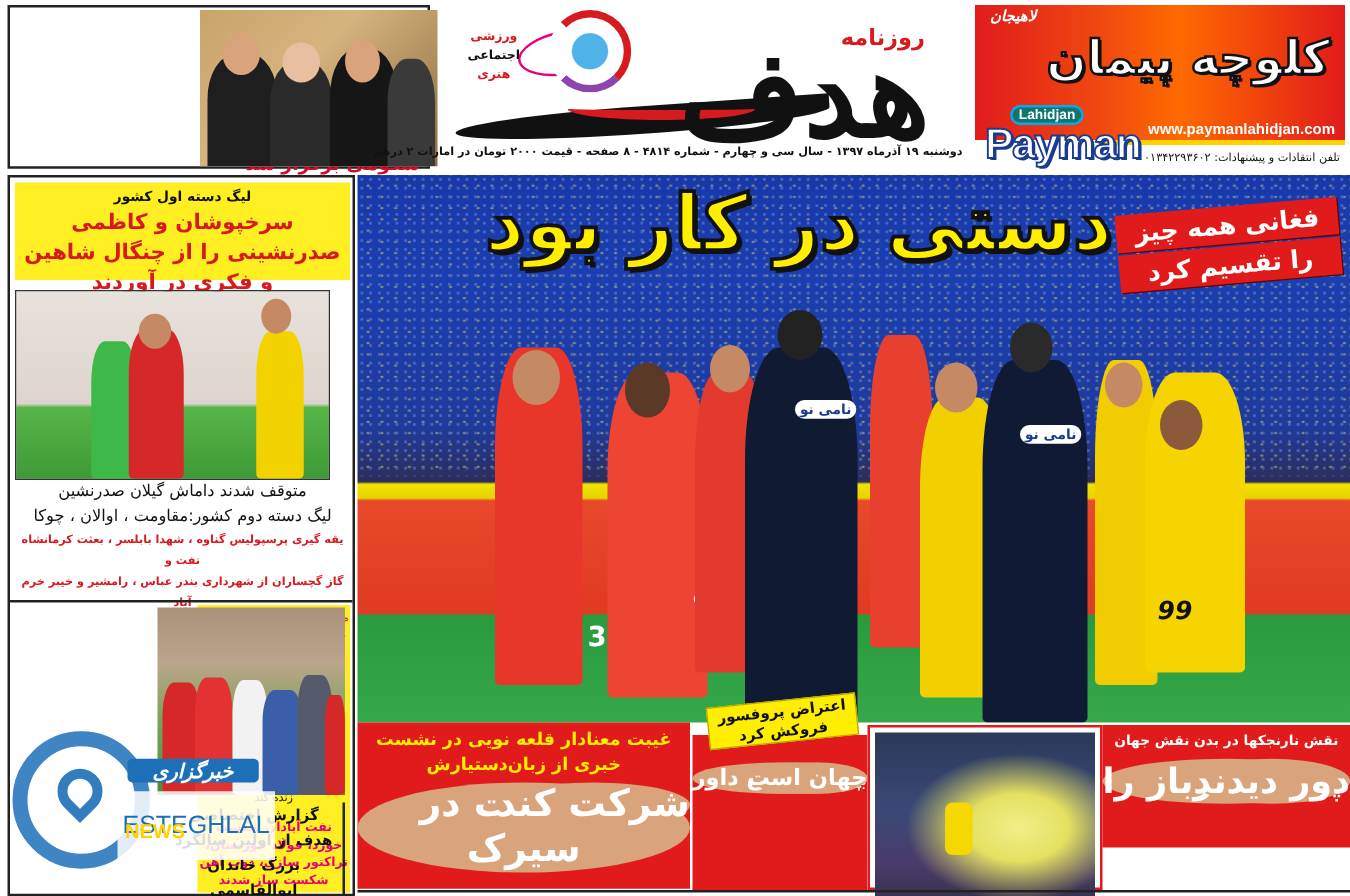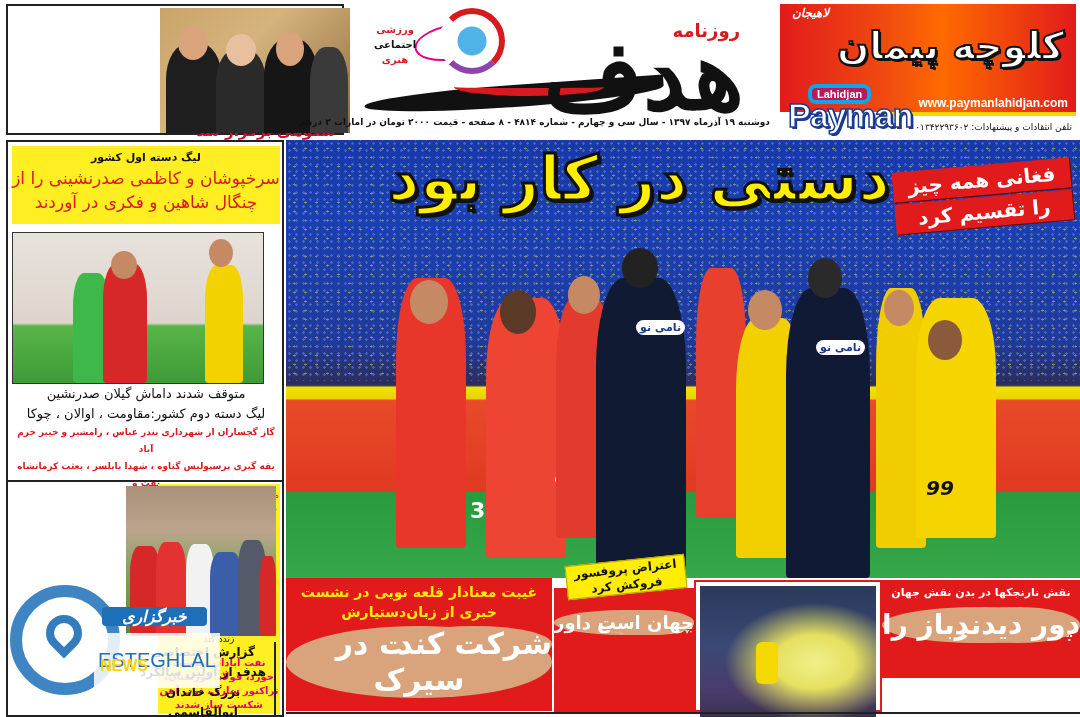--- a/index.html
+++ b/index.html
@@ -24,31 +24,31 @@
   .cats { position: absolute; left: 30px; top: 22px; color: #d71920; font-size: 10px; font-weight: bold; text-align: center; line-height: 15px; }
   .cats .c2 { color: #111; }
   .dateline { position: absolute; right: 10px; top: 117px; width: 420px; text-align: right; font-size: 9px; font-weight: bold; color: #111; white-space: nowrap; }
 
   
   #ad { left: 780px; top: 4px; width: 296px; height: 134px; background: #fff; }
   #ad .ad-red { position: absolute; left: 0; top: 0; width: 296px; height: 108px; background: linear-gradient(90deg, #e11b1b 0%, #f04a10 35%, #ff6a00 55%, #e11b1b 100%); }
   #ad .ad-title { position: absolute; right: 12px; top: 20px; color: #fff; font-size: 38px; font-weight: bold; -webkit-text-stroke: 2px #111; text-shadow: 2px 2px 0 #111; }
   #ad .ad-lahijan { position: absolute; left: 12px; top: 2px; color: #fff; font-size: 12px; font-style: italic; font-weight: bold; }
   #ad .ad-brand { position: absolute; left: 6px; top: 78px; width: 112px; height: 52px; }
-  #ad .ad-brand .lah { position: absolute; left: 22px; top: 2px; background: #be185d; color: #fff; font-size: 11px; font-weight: bold; padding: 0 5px; border-radius: 8px; border: 4px solid #0ea5e9; font-family: "Liberation Sans", sans-serif; direction: ltr; }
+  #ad .ad-brand .lah { position: absolute; left: 22px; top: 2px; background: #0f766e; color: #fff; font-size: 11px; font-weight: bold; padding: 0 5px; border-radius: 8px; border: 2px solid #0ea5e9; font-family: "Liberation Sans", sans-serif; direction: ltr; }
   #ad .ad-brand .pay { position: absolute; left: 2px; top: 14px; color: #fff; font-size: 34px; font-weight: bold; font-family: "Liberation Sans", sans-serif; -webkit-text-stroke: 1.5px #1a3c8f; text-shadow: 2px 2px 0 #1a3c8f; direction: ltr; letter-spacing: -1px; }
   #ad .ad-url { position: absolute; right: 8px; top: 92px; color: #fff; font-size: 12px; font-weight: bold; direction: ltr; font-family: "Liberation Sans", sans-serif; }
   #ad .ad-yellow { position: absolute; left: 100px; top: 108px; width: 196px; height: 4px; background: #ffd200; }
   #ad .ad-phone { position: absolute; right: 4px; top: 118px; font-size: 9px; color: #111; white-space: nowrap; }
 
   
   #left-col { left: 6px; top: 140px; width: 278px; height: 577px; border: 2px solid #222; background: #fff; }
   #league1 { position: absolute; left: 4px; top: 4px; width: 268px; height: 78px; background: #ffee22; text-align: center; }
   #league1 .kicker { font-size: 11px; font-weight: bold; color: #111; margin-top: 5px; }
-  #league1 .headline { font-size: 17px; font-weight: normal; color: #d71920; line-height: 24px; margin-top: 2px; }
+  #league1 .headline { font-size: 17px; font-weight: bold; color: #d71920; line-height: 24px; margin-top: 2px; }
   #photo2 { position: absolute; left: 4px; top: 90px; width: 252px; height: 152px; border: 1px solid #333; overflow: hidden; background: linear-gradient(180deg, #e8e2dc 0%, #ddd5cd 60%, #58b548 62%, #3e9a36 100%); }
   #league2 { position: absolute; left: 4px; top: 242px; width: 268px; height: 96px; text-align: center; }
   #league2 .sub { font-size: 13px; color: #111; line-height: 20px; font-weight: normal; }
   #league2 .red { font-size: 9px; color: #d71920; font-weight: bold; line-height: 17px; }
   #sh-block { position: absolute; left: 0; top: 338px; width: 274px; height: 235px; border-top: 2px solid #222; }
   #sh-yellow { position: absolute; right: 2px; top: 2px; width: 122px; height: 230px; background: #ffee22; text-align: center; }
   #sh-yellow .p1 { font-size: 9px; color: #d71920; line-height: 14px; margin-top: 4px; }
   #sh-yellow .p2 { font-size: 12px; color: #111; font-weight: bold; line-height: 18px; margin-top: 2px; }
   #sh-yellow .p3 { font-size: 9px; color: #111; line-height: 14px; }
   #sh-yellow .p4 { font-size: 10px; color: #e6007e; font-weight: bold; line-height: 14px; margin-top: 10px; }
@@ -147,22 +147,22 @@
     <div class="pl" style="left:60px;width:36px;height:110px;background:#3fb84a;"></div>
     <div class="pl" style="left:90px;width:44px;height:120px;background:#d62828;"></div>
     <div class="pl-head" style="left:98px;top:18px;width:26px;height:28px;"></div>
     <div class="pl" style="left:192px;width:38px;height:118px;background:#f2d200;"></div>
     <div class="pl-head" style="left:196px;top:6px;width:24px;height:28px;"></div>
   </div>
 
   <div id="league2">
     <div class="sub">متوقف شدند داماش گیلان صدرنشین</div>
     <div class="sub">لیگ دسته دوم کشور:مقاومت ، اوالان ، چوکا</div>
+    <div class="red">یقه گیری پرسپولیس گناوه ، شهدا بابلسر ، بعثت کرمانشاه نفت و</div>
     <div class="red">گاز گچساران از شهرداری بندر عباس ، رامشیر و خیبر خرم آباد</div>
-    <div class="red">یقه گیری پرسپولیس گناوه ، شهدا بابلسر ، بعثت کرمانشاه نفت و</div>
   </div>
 
   <div id="sh-block">
     <div id="sh-yellow">
       <div class="p1">مهندس احمدی شاهین سازه می خواهد خاطرات شاهین سال ۶۶ قلعه نویی، ضیایی، محرمی را دوباره زنده کند</div>
       <div class="p2">امیدوارم روزی شاهین سازه بتواند با استقلال ، پرسپولیس</div>
       <div class="p3">دیدار باشگاهی تهران را دوباره زنده کند</div>
       <div class="p4">نفت آبادان شکست خورد، فولاد خوزستان، تراکتور سازی، ذوب آهن شکست ساز شدند</div>
     </div>
     <div id="sh-photo">

